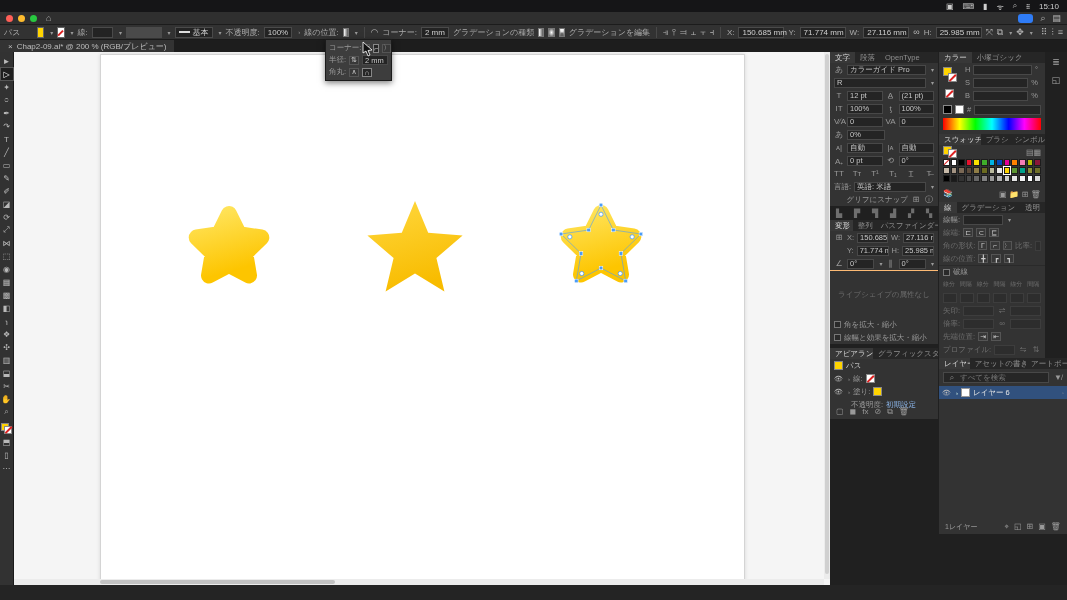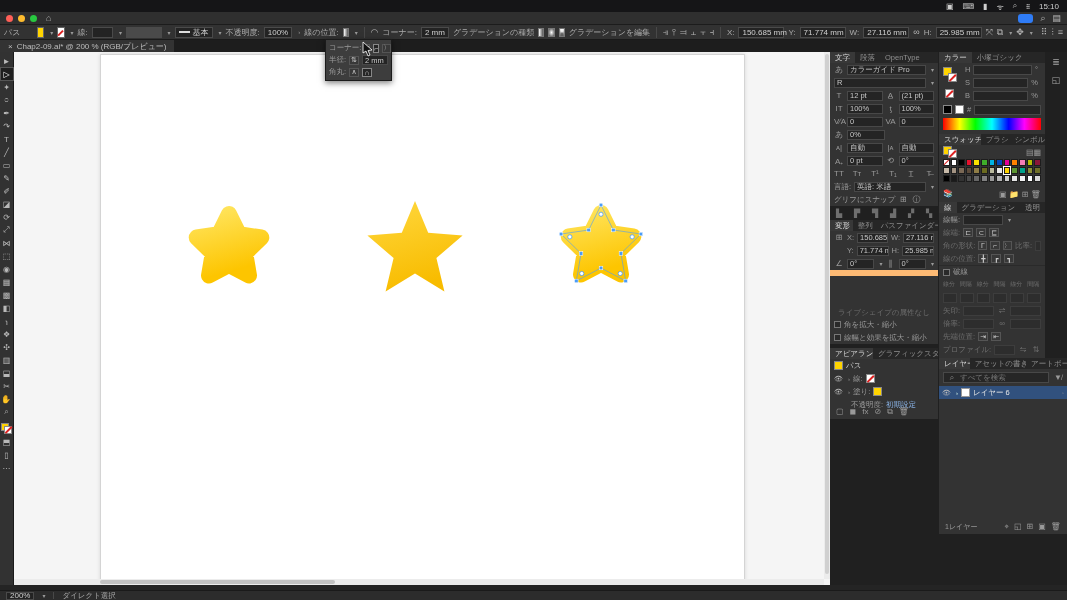--- a/index.html
+++ b/index.html
@@ -376,21 +376,21 @@
           <span class="picon">T¹</span>
           <span class="picon">T₁</span>
           <span class="picon">T̲</span>
           <span class="picon">T̶</span>
         </div>
         <div class="prow">
           <span class="plbl">言語:</span>
           <span class="pfld">英語: 米語</span>
             <span class="dd-arrow">▾</span>
         </div>
-        <div class="prow" style="justify-content:flex-start">
+        <div class="prow" style="justify-content:flex-end">
           <span class="plbl">グリフにスナップ</span>
           <span class="picon">⊞</span>
           <span class="picon">ⓘ</span>
         </div>
       </div>
 
       <div class="prow" style="justify-content:space-between; height:14px">
         <span class="picon dim">▙</span>
         <span class="picon dim">▛</span>
         <span class="picon dim">▜</span>
@@ -420,21 +420,21 @@
             <span class="pfld">25.985 mm</span>
         </div>
         <div class="prow">
           <span class="picon">∠</span>
             <span class="pfld">0°</span>
             <span class="dd-arrow">▾</span>
           <span class="picon">∥</span>
             <span class="pfld">0°</span>
             <span class="dd-arrow">▾</span>
         </div>
-        <div style="height:48px; display:flex; align-items:flex-end; justify-content:center; border-top:6px solid #fdba74">
+        <div style="height:48px; display:flex; align-items:center; justify-content:center; border-top:1px solid #fdba74">
           <span class="plbl dim">ライブシェイプの属性なし</span>
         </div>
         <div class="prow">
             <span class="cb"></span>
             <span class="plbl">角を拡大・縮小</span>
           </div>
         <div class="prow">
             <span class="cb"></span>
             <span class="plbl">線幅と効果を拡大・縮小</span>
           </div>
@@ -696,20 +696,14 @@
         </div>
       </div>
     </div>
 
     <div class="strip">
       <span>≣</span>
       <span>◱</span>
     </div>
   </div>
 
-  <div id="statusbar">
-    <span class="fld" style="height:8px">200%</span>
-    <span class="dd-arrow">▾</span>
-    <span class="sep" style="height:7px"></span>
-    <span>ダイレクト選択</span>
-  </div>
 
 </div>
 
 </body></html>

